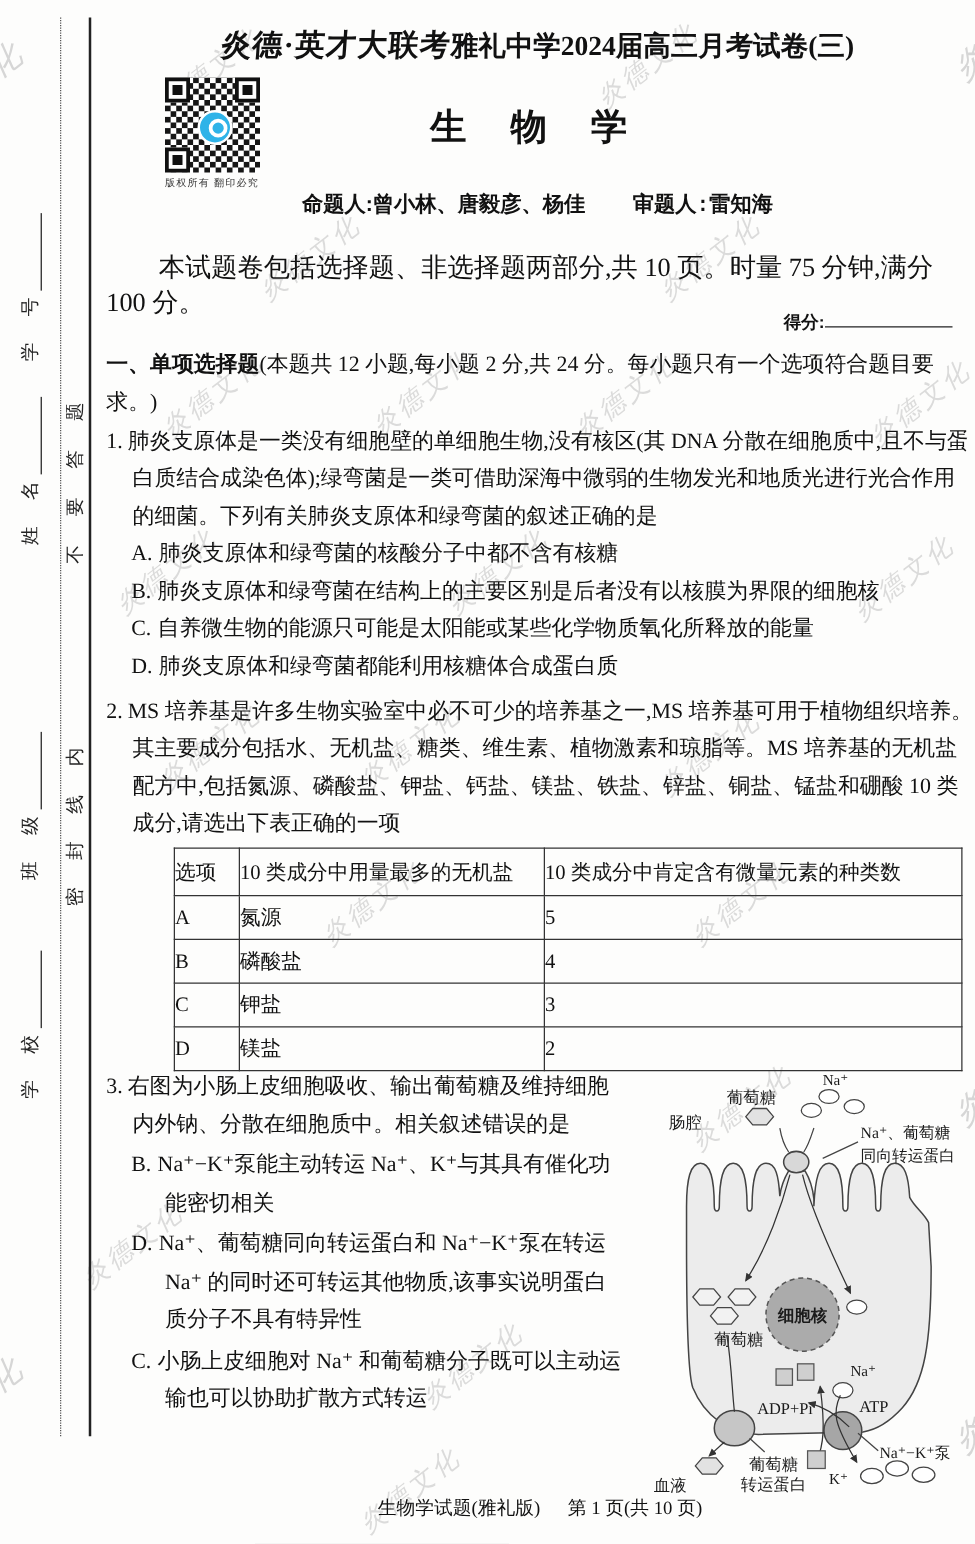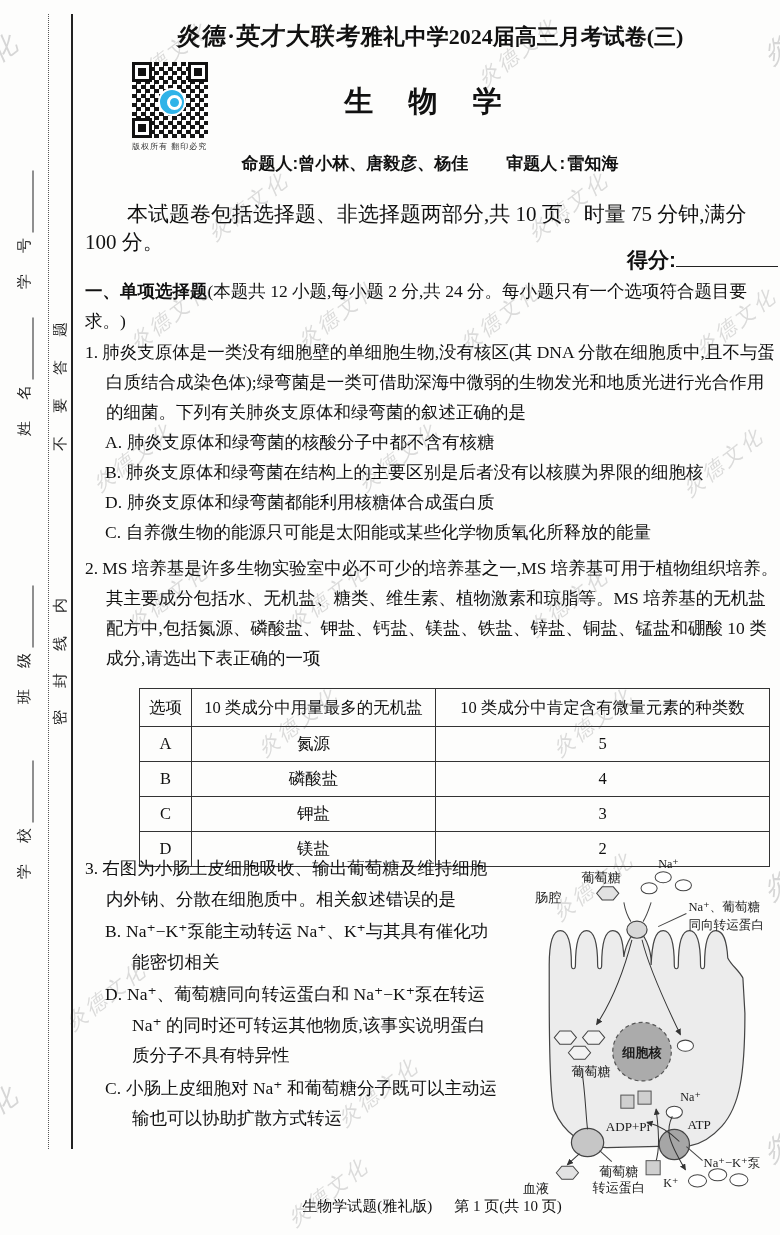--- a/index.html
+++ b/index.html
@@ -47,39 +47,39 @@
     border:3px solid #fff; border-radius:50%; }
   .qr-caption { margin-top:3px; font-size:8px; letter-spacing:1px; white-space:nowrap; color:#333;
     font-family:"Liberation Sans","DejaVu Sans",sans-serif; }
   .subject-title { position:absolute; left:85px; top:82px; width:690px; text-align:center;
     font-size:29px; font-weight:900; letter-spacing:14px; z-index:2; }
   .people-line { position:absolute; left:85px; top:152px; width:690px; text-align:center;
     font-size:17px; font-weight:bold; z-index:2;
     font-family:"Liberation Sans","DejaVu Sans",sans-serif; }
   .people-line .reviewer { margin-left:38px;font-family:Liberation Mono, monospace; }
   .intro { position:absolute; left:85px; top:200px; width:692px; font-size:21px; text-indent:2em; z-index:2; }
-  .score-line { position:absolute; left:627px; top:246px; font-size:21px; font-weight:bold; z-index:2;
+  .score-line { position:absolute; left:627px; top:246px; font-size:14px; font-weight:bold; z-index:2;
     font-family:"Liberation Sans","DejaVu Sans",sans-serif; }
   .score-blank { display:inline-block; width:102px; height:15px; border-bottom:1.5px solid #222; }
   .section-heading { position:absolute; left:85px; top:276px; width:694px;
     font-size:17.5px; line-height:30px; z-index:2; }
   .section-heading b { font-family:"Liberation Sans","DejaVu Sans",sans-serif; }
   
   .q { position:absolute; left:85px; font-size:17.5px; line-height:30px; z-index:2; }
   #q1 { top:337px; width:694px; }
   #q2 { top:553px; width:694px; }
   #q3 { top:853px; width:417px; line-height:30.5px; }
   .stem { padding-left:21px; text-indent:-21px; }
   .qnum { padding-right:4px; }
   .option { padding-left:20px; }
   #q3 .option { padding-left:47px; text-indent:-27px; margin-top:2px; }
   .opt-label { padding-right:5px; }
   
-  .ms-table { margin:15px 0 0 54px; border-collapse:collapse; table-layout:fixed; width:630px;
-    font-size:16.5px; text-align:center; }
+  .ms-table { margin:5px 0 0 54px; border-collapse:collapse; table-layout:fixed; width:630px;
+    font-size:16.5px; text-align:left; }
   .ms-table th, .ms-table td { border:1.5px solid #333; font-weight:normal; padding:0; }
   .ms-table th { height:37px; } .ms-table td { height:34px; }
   .col-opt { width:52px; } .col-salt { width:244px; } .col-count { width:334px; }
   
   .diagram { position:absolute; left:504px; top:852px; z-index:2; }
   .diagram text { font-family:"Liberation Serif","DejaVu Serif",serif; fill:#1a1a1a; }
   
   .footer { position:absolute; left:85px; top:1197px; width:694px; text-align:center;
     font-size:15px; z-index:2; }
   .footer .page-no { margin-left:22px; }
@@ -179,24 +179,24 @@
     <div class="stem">
       <span class="qnum">1.</span><span>肺炎支原体是一类没有细胞壁的单细胞生物,没有核区(其 DNA 分散在细胞质中,且不与蛋白质结合成染色体);绿弯菌是一类可借助深海中微弱的生物发光和地质光进行光合作用的细菌。下列有关肺炎支原体和绿弯菌的叙述正确的是</span>
     </div>
     <div class="option">
       <span class="opt-label">A.</span><span>肺炎支原体和绿弯菌的核酸分子中都不含有核糖</span>
     </div>
     <div class="option">
       <span class="opt-label">B.</span><span>肺炎支原体和绿弯菌在结构上的主要区别是后者没有以核膜为界限的细胞核</span>
     </div>
     <div class="option">
+      <span class="opt-label">C.</span><span>自养微生物的能源只可能是太阳能或某些化学物质氧化所释放的能量</span>
+    </div>
+    <div class="option">
       <span class="opt-label">D.</span><span>肺炎支原体和绿弯菌都能利用核糖体合成蛋白质</span>
-    </div>
-    <div class="option">
-      <span class="opt-label">C.</span><span>自养微生物的能源只可能是太阳能或某些化学物质氧化所释放的能量</span>
     </div>
   </div>
 
   <div class="q" id="q2">
     <div class="stem">
       <span class="qnum">2.</span><span>MS 培养基是许多生物实验室中必不可少的培养基之一,MS 培养基可用于植物组织培养。其主要成分包括水、无机盐、糖类、维生素、植物激素和琼脂等。MS 培养基的无机盐配方中,包括氮源、磷酸盐、钾盐、钙盐、镁盐、铁盐、锌盐、铜盐、锰盐和硼酸 10 类成分,请选出下表正确的一项</span>
     </div>
     <table class="ms-table">
       <colgroup>
           <col class="col-opt">

